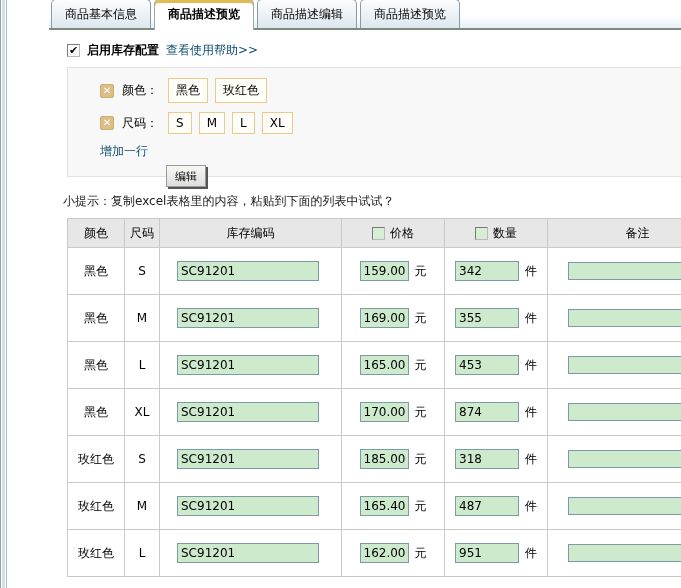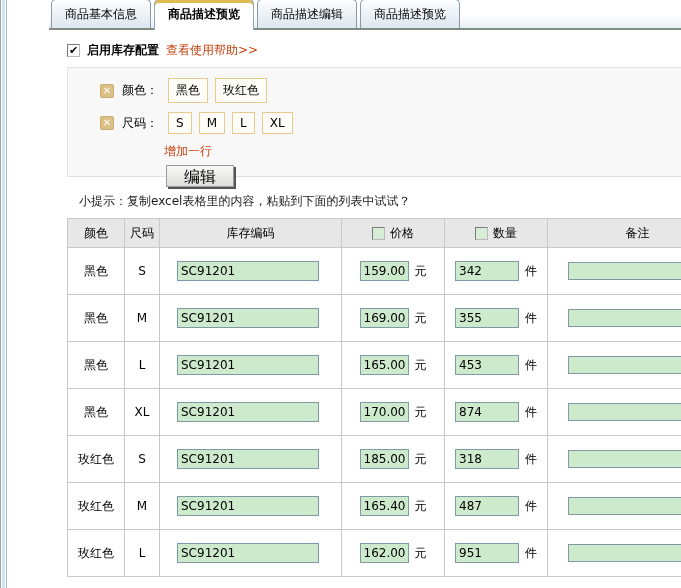--- a/index.html
+++ b/index.html
@@ -41,21 +41,21 @@
     position:relative; margin-bottom:-2px; padding-bottom:7px;
     box-shadow:inset 0 3px 0 #dfbb52;
     border-color:#97a5b2; z-index:2;
   }
 
   .content { padding:10px 3px 0 14px; }
 
   
   .enable-row { display:flex; align-items:center; gap:7px; margin:2px 0 8px 4px; }
   .enable-row .lbl { font-weight:bold; }
-  a.link { color:#c2410c; text-decoration:none; cursor:pointer; }
+  a.link { color:#0c4a6e; text-decoration:none; cursor:pointer; }
 
   .cb {
     width:13px; height:13px; flex:none;
     display:inline-flex; align-items:center; justify-content:center;
     font-size:11px; line-height:1; cursor:pointer;
     background:#fdfdfd;
     border:1px solid #b9b9b9;
     border-top-color:#7a7a7a; border-left-color:#7a7a7a;
   }
   .cb.green { background:#d6eed6; }
@@ -71,30 +71,30 @@
     width:14px; height:14px; flex:none; cursor:pointer;
     background:#dcbf86; border:1px solid #cfae6f; border-radius:2px;
     color:#fff; font-weight:bold; font-size:10px; line-height:1;
     display:inline-flex; align-items:center; justify-content:center;
   }
   .attr-label { margin:0 10px 0 8px; }
   .attr-val {
     border:1px solid #eac98c; background:#fffdf7;
     padding:3px 7px; margin-right:7px; cursor:pointer; white-space:nowrap;
   }
-  .add-line { margin-left:64px; }
+  .add-line { }
   .edit-btn {
     display:block; margin:5px 0 0 66px;
-    width:68px; height:22px;
+    width:40px; height:22px;
     background:linear-gradient(#f8f8f3,#dedede);
     border:1px solid #9a9a9a; box-shadow:2px 2px 0 #555;
-    font-family:inherit; font-size:16px; cursor:pointer;
-  }
-
-  .tip { margin:16px 0 8px 16px; color:#1a1a1a; }
+    font-family:inherit; font-size:11px; cursor:pointer;
+  }
+
+  .tip { margin:16px 0 8px 0; color:#1a1a1a; }
 
   
   table.sku {
     border-collapse:collapse; table-layout:fixed;
     width:660px; margin-left:4px; background:#fff;
   }
   .sku th, .sku td { border:1px solid #c9c9c9; text-align:center; padding:0; }
   .sku thead th { background:#e7e7e7; height:29px; font-weight:normal; }
   .sku thead .hdr-flex { display:flex; align-items:center; justify-content:center; gap:5px; }
   .sku tbody td { height:47px; }

